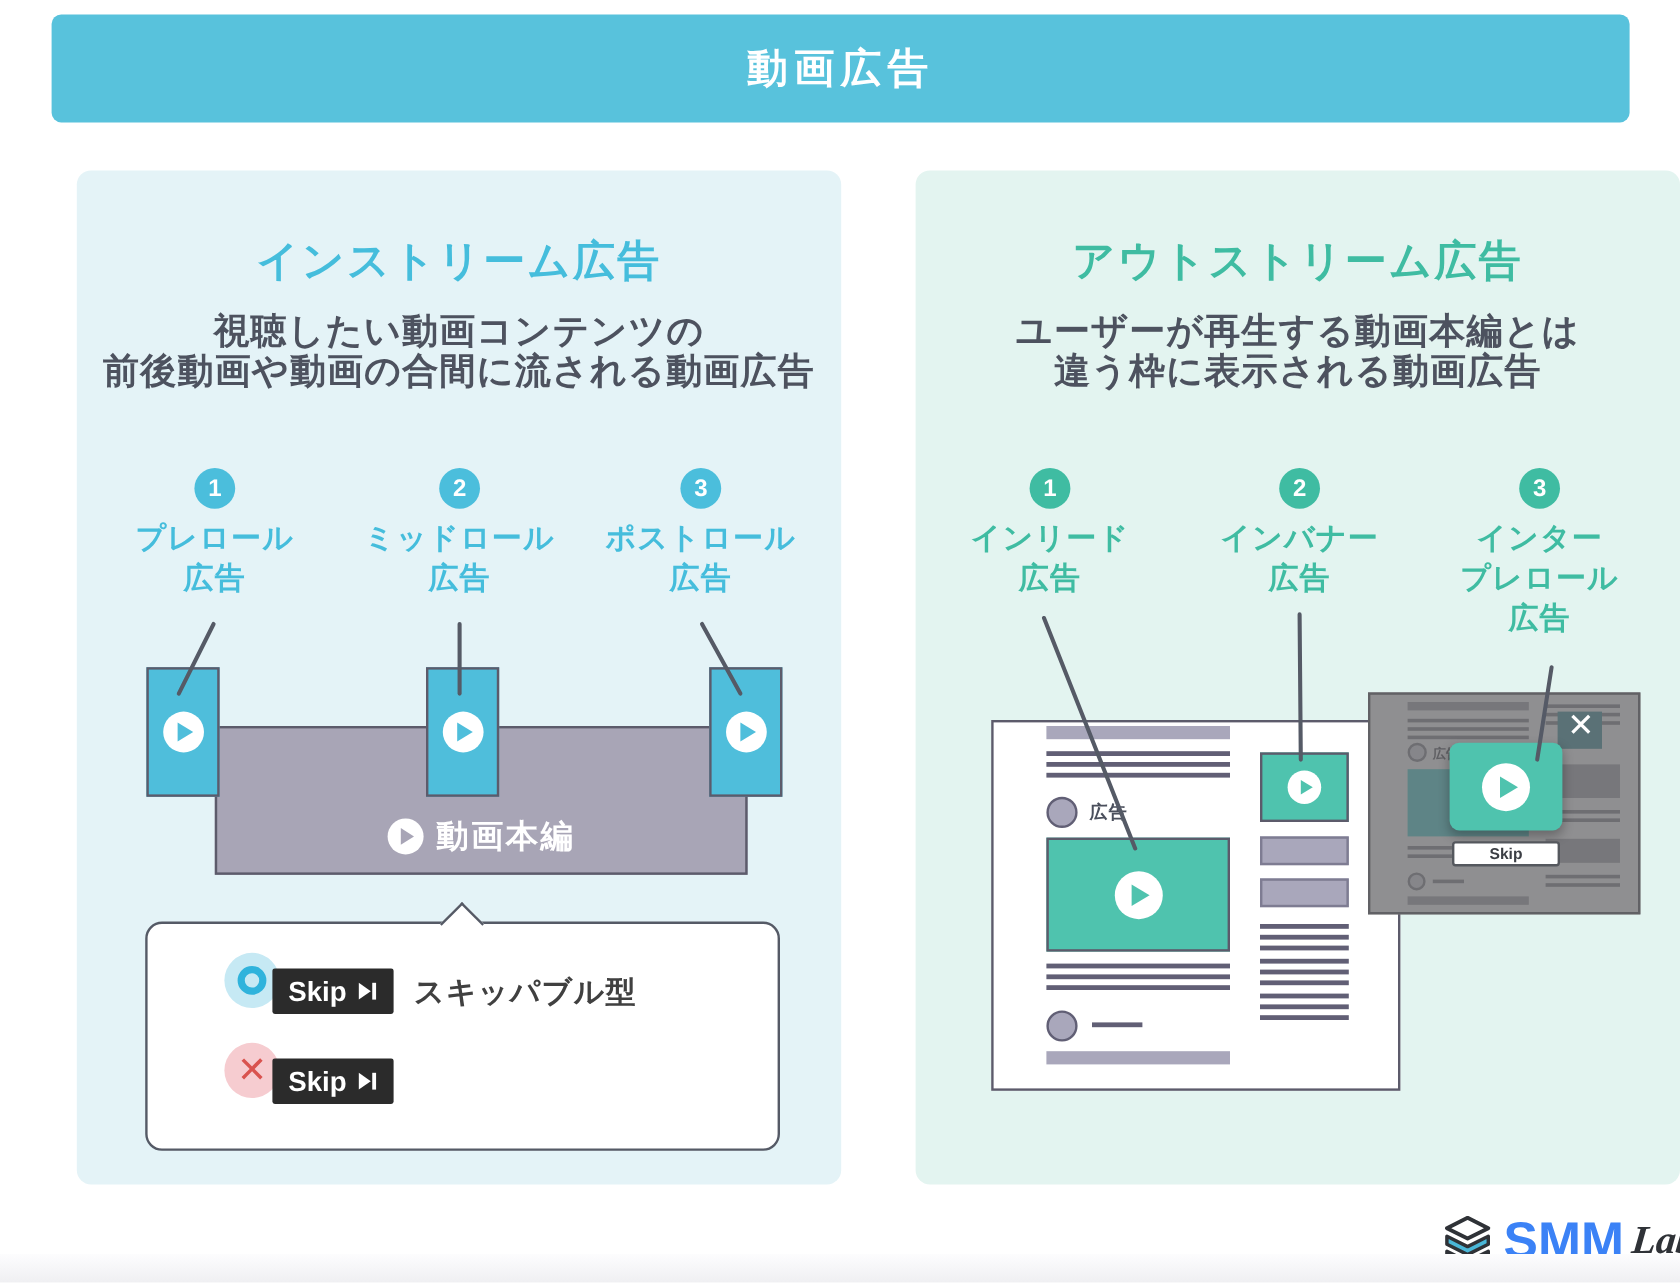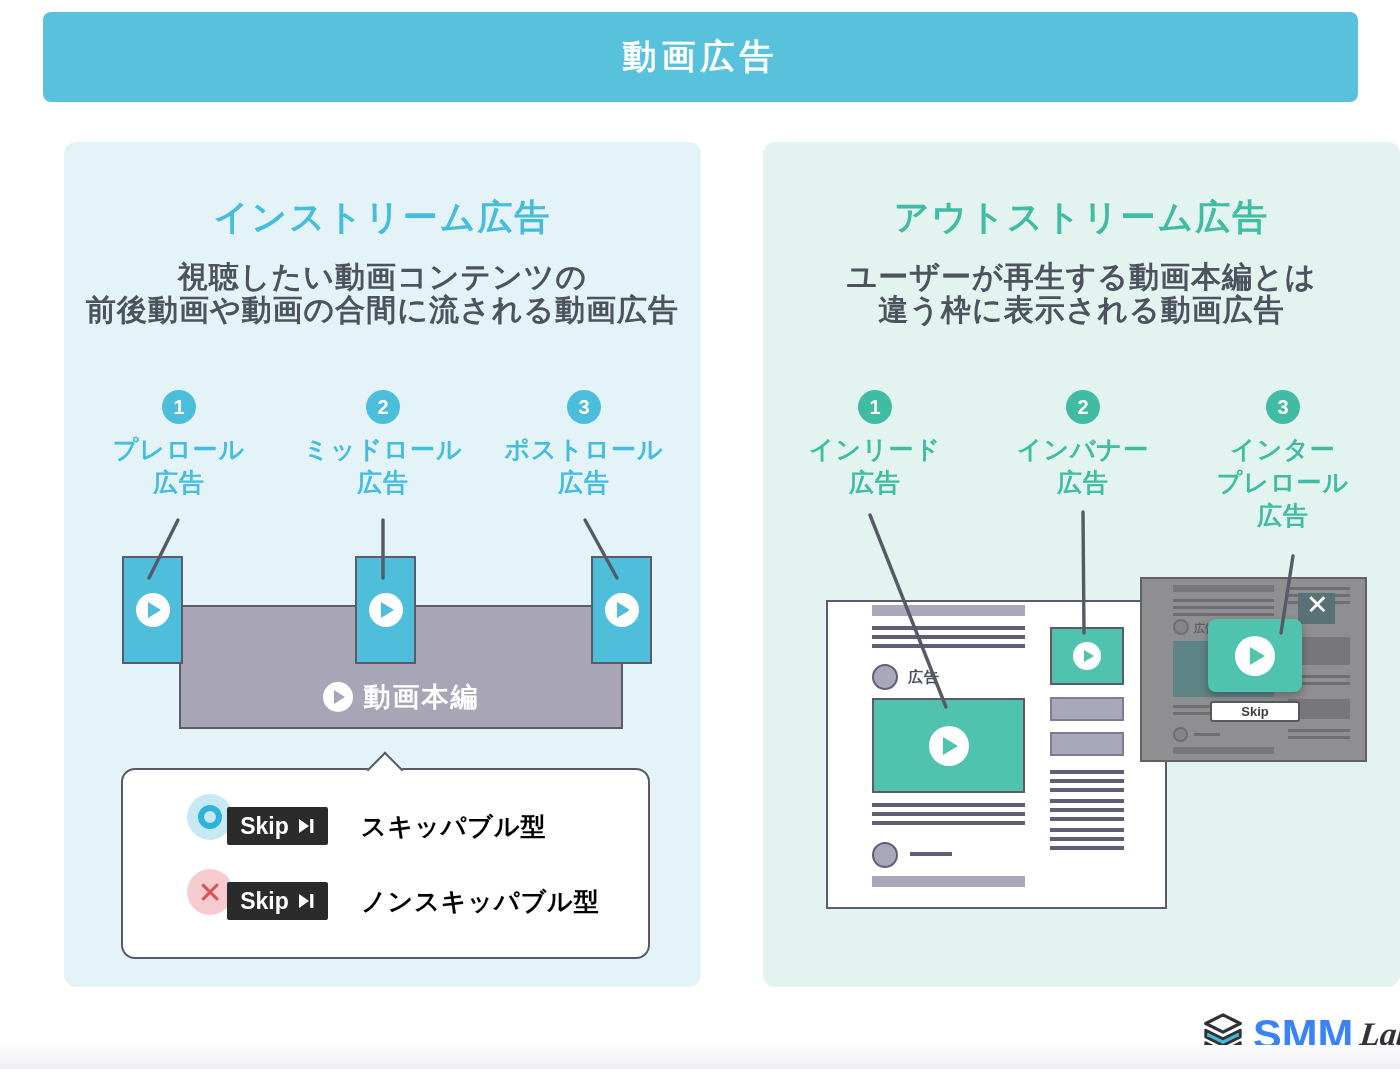--- a/index.html
+++ b/index.html
@@ -49,21 +49,21 @@
   .play.gray i{border-left-color:#A8A5B6;}
   
   .bubble{position:absolute;left:57px;top:626px;width:525px;height:187px;background:#fff;border:2px solid #555A66;border-radius:14px;z-index:4;}
   .bubble-notch{position:absolute;left:249px;top:-13px;width:24px;height:24px;background:#fff;border-left:2px solid #555A66;border-top:2px solid #555A66;transform:rotate(45deg);}
   .skip-row{position:absolute;left:0;width:100%;height:50px;}
   .mark{position:absolute;left:64px;top:0;width:46px;height:46px;border-radius:50%;}
   .mark.maru{background:#C6E9F4;}
   .mark.maru .ring{position:absolute;left:11px;top:11px;width:24px;height:24px;box-sizing:border-box;border:6px solid #2FB3DC;border-radius:50%;}
   .mark.batsu{background:#F6CCD0;color:#D9534F;display:flex;align-items:center;justify-content:center;font-size:30px;}
   .skip-btn{position:absolute;left:104px;top:13px;width:101px;height:38px;background:#2B2B2B;border-radius:2px;color:#fff;display:flex;align-items:center;justify-content:center;gap:9px;font-size:23px;}
-  .skip-row-label{position:absolute;left:238px;top:13px;height:38px;display:flex;align-items:center;font-size:25px;color:#000000;letter-spacing:1px;text-align:right;}
+  .skip-row-label{position:absolute;left:222px;top:13px;height:38px;display:flex;align-items:center;font-size:25px;color:#404040;letter-spacing:1px;text-align:right;}
   
   .webpage{position:absolute;left:63px;top:458px;width:337px;height:305px;background:#fff;border:2px solid #5C5B6B;z-index:2;}
   .webpage .abs{position:absolute;}
   .gbar{background:#A9A7BB;}
   .ph-line{height:4px;background:#615F75;margin-bottom:5px;}
   .wp-avatar{width:26px;height:26px;border-radius:50%;background:#A9A7BB;border:2px solid #615F75;box-sizing:border-box;}
   .wp-badge{font-size:15px;color:#4A4F5C;letter-spacing:1px;}
   .wp-video{background:#4FC3AE;border:2px solid #5C5B6B;display:flex;align-items:center;justify-content:center;box-sizing:border-box;}
   .gbox{background:#A9A7BB;border:2px solid #7E7C92;box-sizing:border-box;}
   
@@ -171,21 +171,20 @@
 
       <div class="skip-row" style="top:99px;">
         <span class="mark batsu">✕</span>
         <span class="skip-btn">
           <span>Skip</span>
           <svg width="17" height="16" viewBox="0 0 17 16">
               <polygon points="1,1 11,8 1,15" fill="#fff"></polygon>
               <rect x="12.2" y="1" width="3.2" height="14" fill="#fff"></rect>
             </svg>
         </span>
-        <span class="skip-row-label">ノンスキッパブル型</span>
       </div>
     </div>
   </section>
 
   <section class="panel panel-right">
     <div class="heading green">アウトストリーム広告</div>
     <div class="desc">
       <span>ユーザーが再生する動画本編とは</span><br>
       <span>違う枠に表示される動画広告</span>
     </div>

